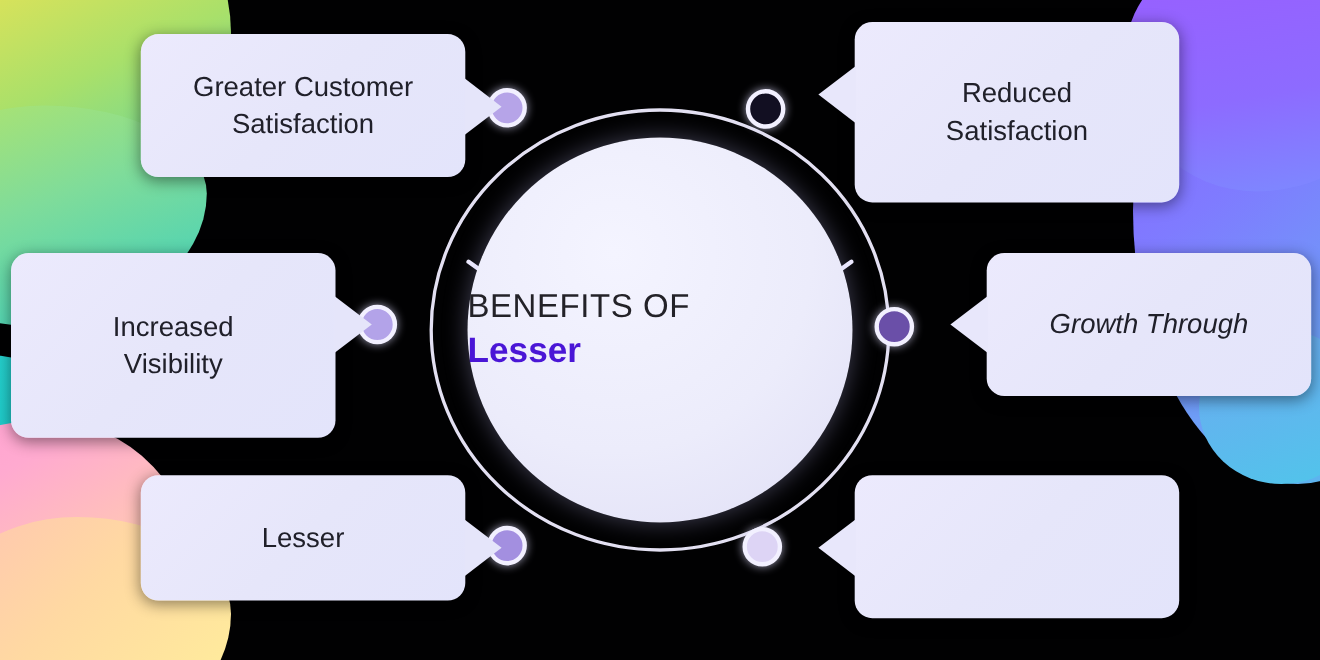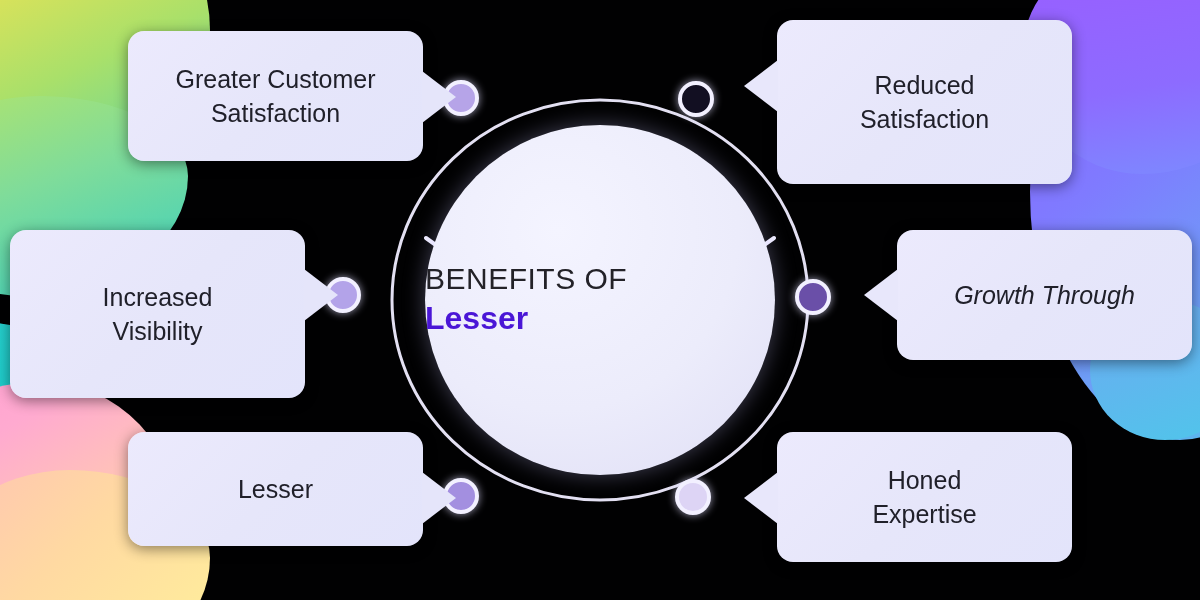--- a/index.html
+++ b/index.html
@@ -214,20 +214,16 @@
   </div>
 
   <div class="label-box align-center" style="left:128px; top:432px; width:295px; height:114px;">
     <div class="txt">
       <div>Lesser</div>
     </div>
     <span class="tail right" style="top:40px;"></span>
   </div>
 
   <div class="label-box align-center" style="left:777px; top:432px; width:295px; height:130px;">
-    <div class="txt">
-      <div>Honed</div>
-      <div>Expertise</div>
-    </div>
     <span class="tail left" style="top:40px;"></span>
   </div>
 
 </div>
 
 </body></html>

